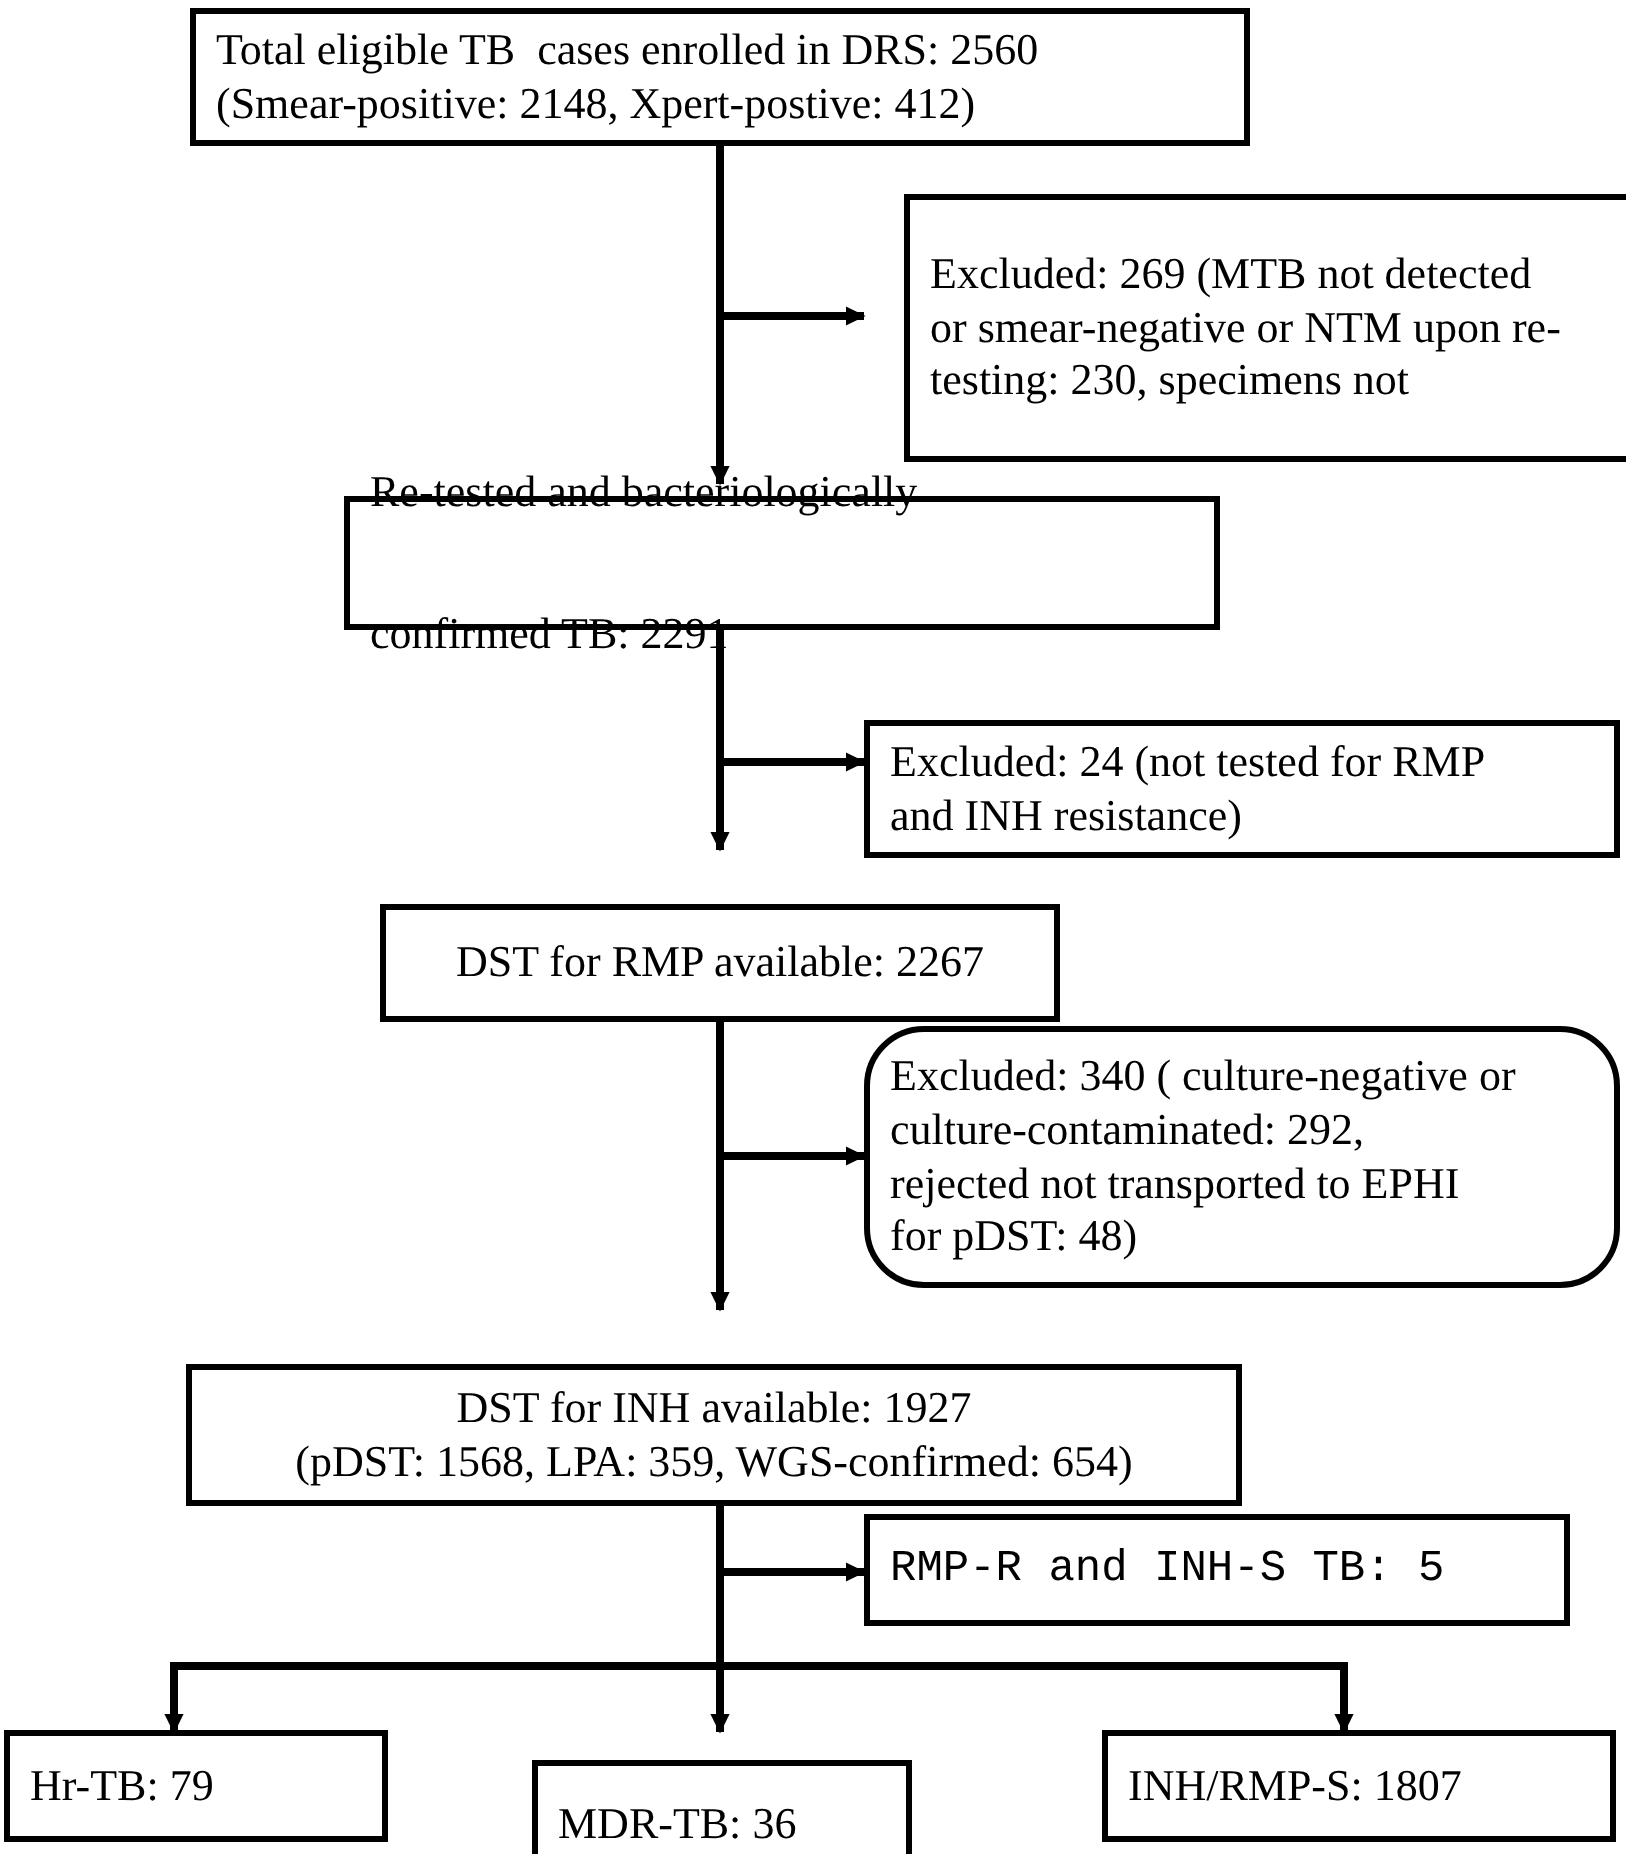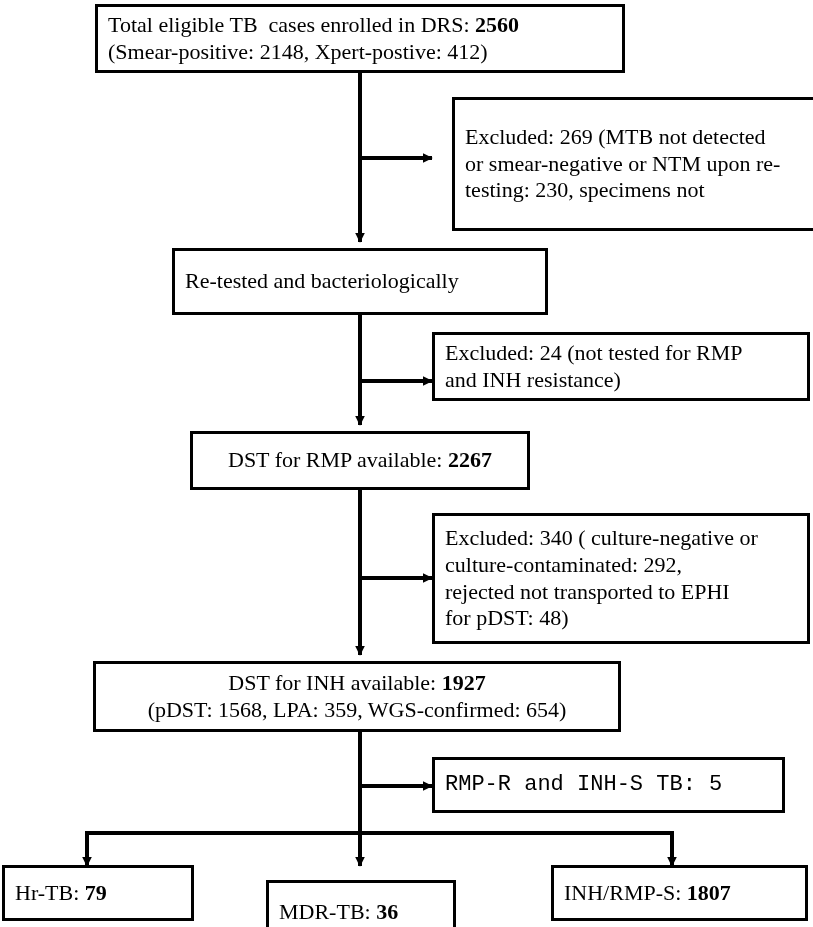--- a/index.html
+++ b/index.html
@@ -29,23 +29,23 @@
     justify-content: center;
     z-index: 3;
   }
   .node .line {
     display: block;
     white-space: pre;
     line-height: 1.22;
     font-size: 22px;
   }
   .pad-left .line { padding-left: 10px; }
-  .center { text-align: center; }
+  .center { text-align: center; margin-top: 21px; }
   .center .line { text-align: center; }
-  b, .bold { font-weight: bold; }
+  b, .bold { font-weight: normal; }
   svg.edges {
     position: absolute;
     left: 0;
     top: 0;
     width: 813px;
     height: 927px;
     z-index: 1;
     pointer-events: none;
   }
 </style>
@@ -88,34 +88,35 @@
     <span class="line"><span>Total eligible TB  cases enrolled in DRS: </span><b>2560</b></span>
     <span class="line">(Smear-positive: 2148, Xpert-postive: 412)</span>
   </div>
 
   <div class="node pad-left" style="left:432px; top:97px; width:378px; height:134px;margin-left:20px;">
     <span class="line">Excluded: 269 (MTB not detected</span>
     <span class="line">or smear-negative or NTM upon re-</span>
     <span class="line">testing: 230, specimens not</span>
   </div>
 
-  <div class="node pad-left" style="left:172px; top:248px; width:376px; height:67px;gap:44px;">
+  <div class="node pad-left" style="left:172px; top:248px; width:438px; height:67px;gap:44px;">
     <span class="line">Re-tested and bacteriologically</span>
+    <span class="line"><span>confirmed TB: </span><b>2291</b></span>
   </div>
 
-  <div class="node pad-left" style="left:432px; top:332px; width:378px; height:69px;">
+  <div class="node pad-left" style="left:432px; top:360px; width:378px; height:69px;">
     <span class="line">Excluded: 24 (not tested for RMP</span>
     <span class="line">and INH resistance)</span>
   </div>
 
   <div class="node center" style="left:190px; top:431px; width:340px; height:59px;">
     <span class="line"><span>DST for RMP available: </span><b>2267</b></span>
   </div>
 
-  <div class="node pad-left" style="left:432px; top:513px; width:378px; height:131px;">
+  <div class="node pad-left" style="left:432px; top:513px; width:378px; height:131px;border-radius:30px;">
     <span class="line">Excluded: 340 ( culture-negative or</span>
     <span class="line">culture-contaminated: 292,</span>
     <span class="line">rejected not transported to EPHI</span>
     <span class="line">for pDST: 48)</span>
   </div>
 
   <div class="node center" style="left:93px; top:661px; width:528px; height:71px;">
     <span class="line"><span>DST for INH available: </span><b>1927</b></span>
     <span class="line">(pDST: 1568, LPA: 359, WGS-confirmed: 654)</span>
   </div>

